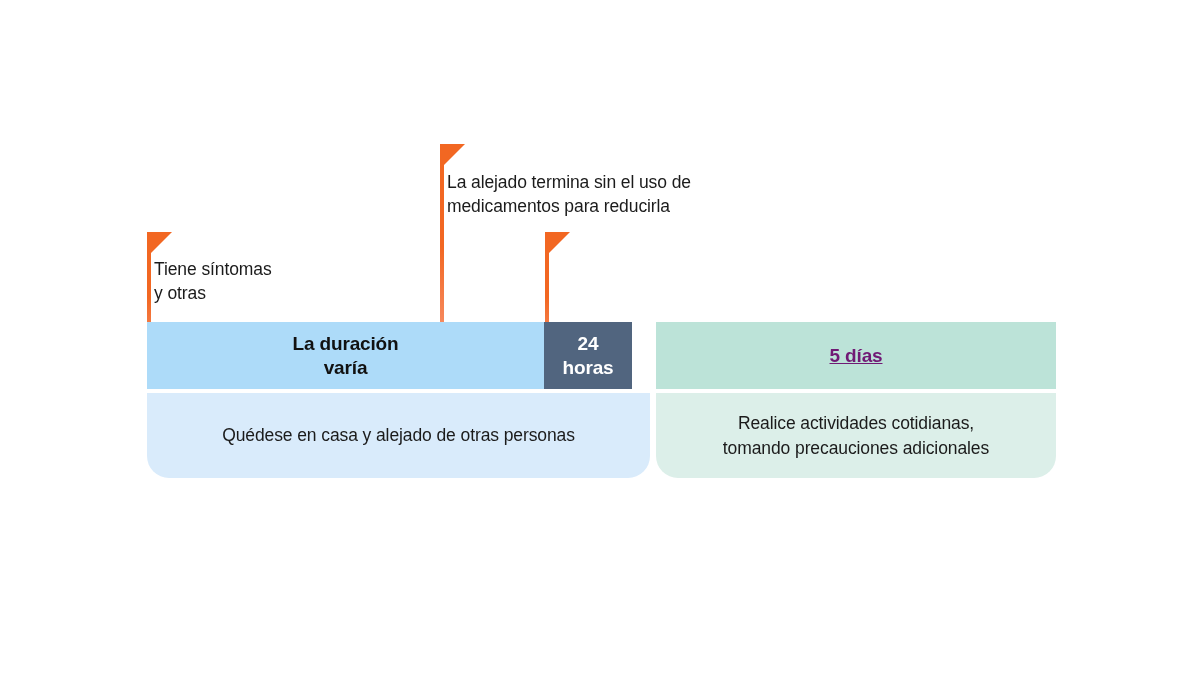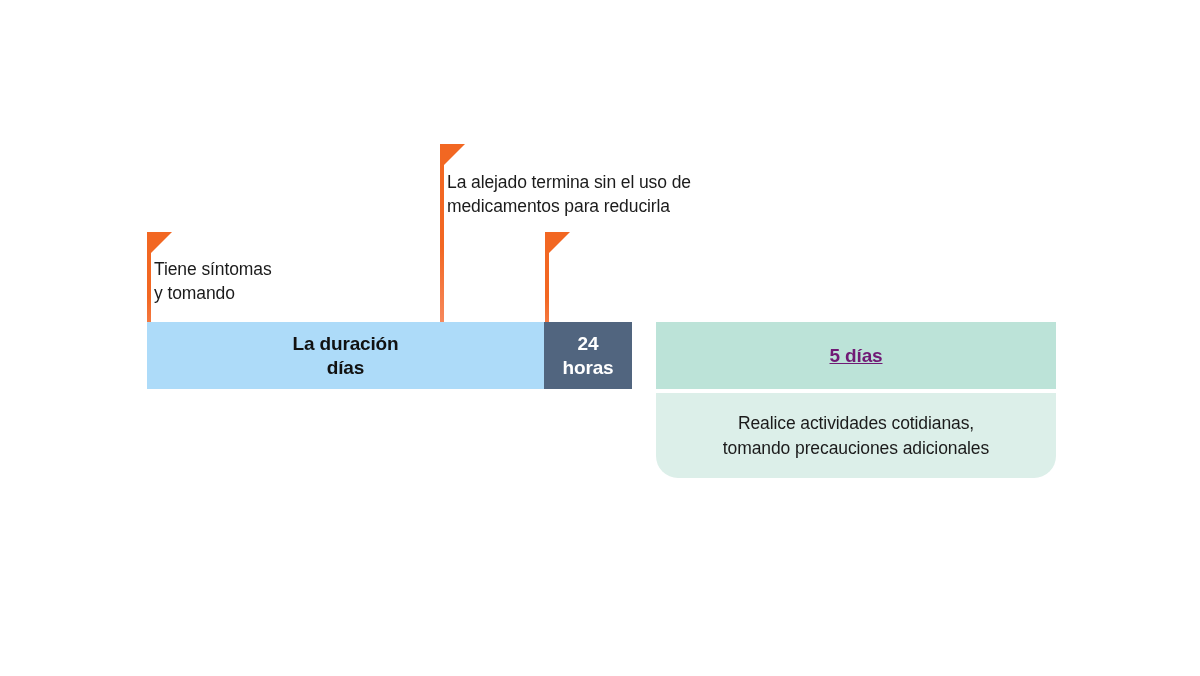--- a/index.html
+++ b/index.html
@@ -106,47 +106,50 @@
 </head>
 <body>
 
 <div id="infographic">
 
   <div class="flag-marker" style="left:147px; top:232px; height:155px;">
     <div class="flag-pole"></div>
     <div class="flag-banner"></div>
   </div>
   <div class="flag-label" style="left:154px; top:257px; width:300px;">Tiene síntomas
-y tomando</div>
+y otras</div>
 
   <div class="flag-marker" style="left:440px; top:144px; height:244px;">
     <div class="flag-pole"></div>
     <div class="flag-banner"></div>
   </div>
   <div class="flag-label" style="left:447px; top:170px; width:420px;">La alejado termina sin el uso de
 medicamentos para reducirla</div>
 
   <div class="flag-marker" style="left:545px; top:232px; height:155px;">
     <div class="flag-pole"></div>
     <div class="flag-banner"></div>
   </div>
 
   <div class="bar bar-blue" style="left:147px; top:322px; width:397px; height:67px;">
     <span class="bar-label">La duración
-días</span>
+varía</span>
   </div>
 
   <div class="bar bar-dark" style="left:544px; top:322px; width:88px; height:67px;">
     <span class="bar-label">24
 horas</span>
   </div>
 
   <div class="bar bar-green" style="left:656px; top:322px; width:400px; height:67px;">
     <span class="bar-label">5 días</span>
   </div>
 
+  <div class="panel panel-blue" style="left:147px; top:393px; width:503px; height:85px;">
+    <span class="panel-label">Quédese en casa y alejado de otras personas</span>
+  </div>
 
   <div class="panel panel-green" style="left:656px; top:393px; width:400px; height:85px;">
     <span class="panel-label">Realice actividades cotidianas,
 tomando precauciones adicionales</span>
   </div>
 
 </div>
 
 </body></html>

